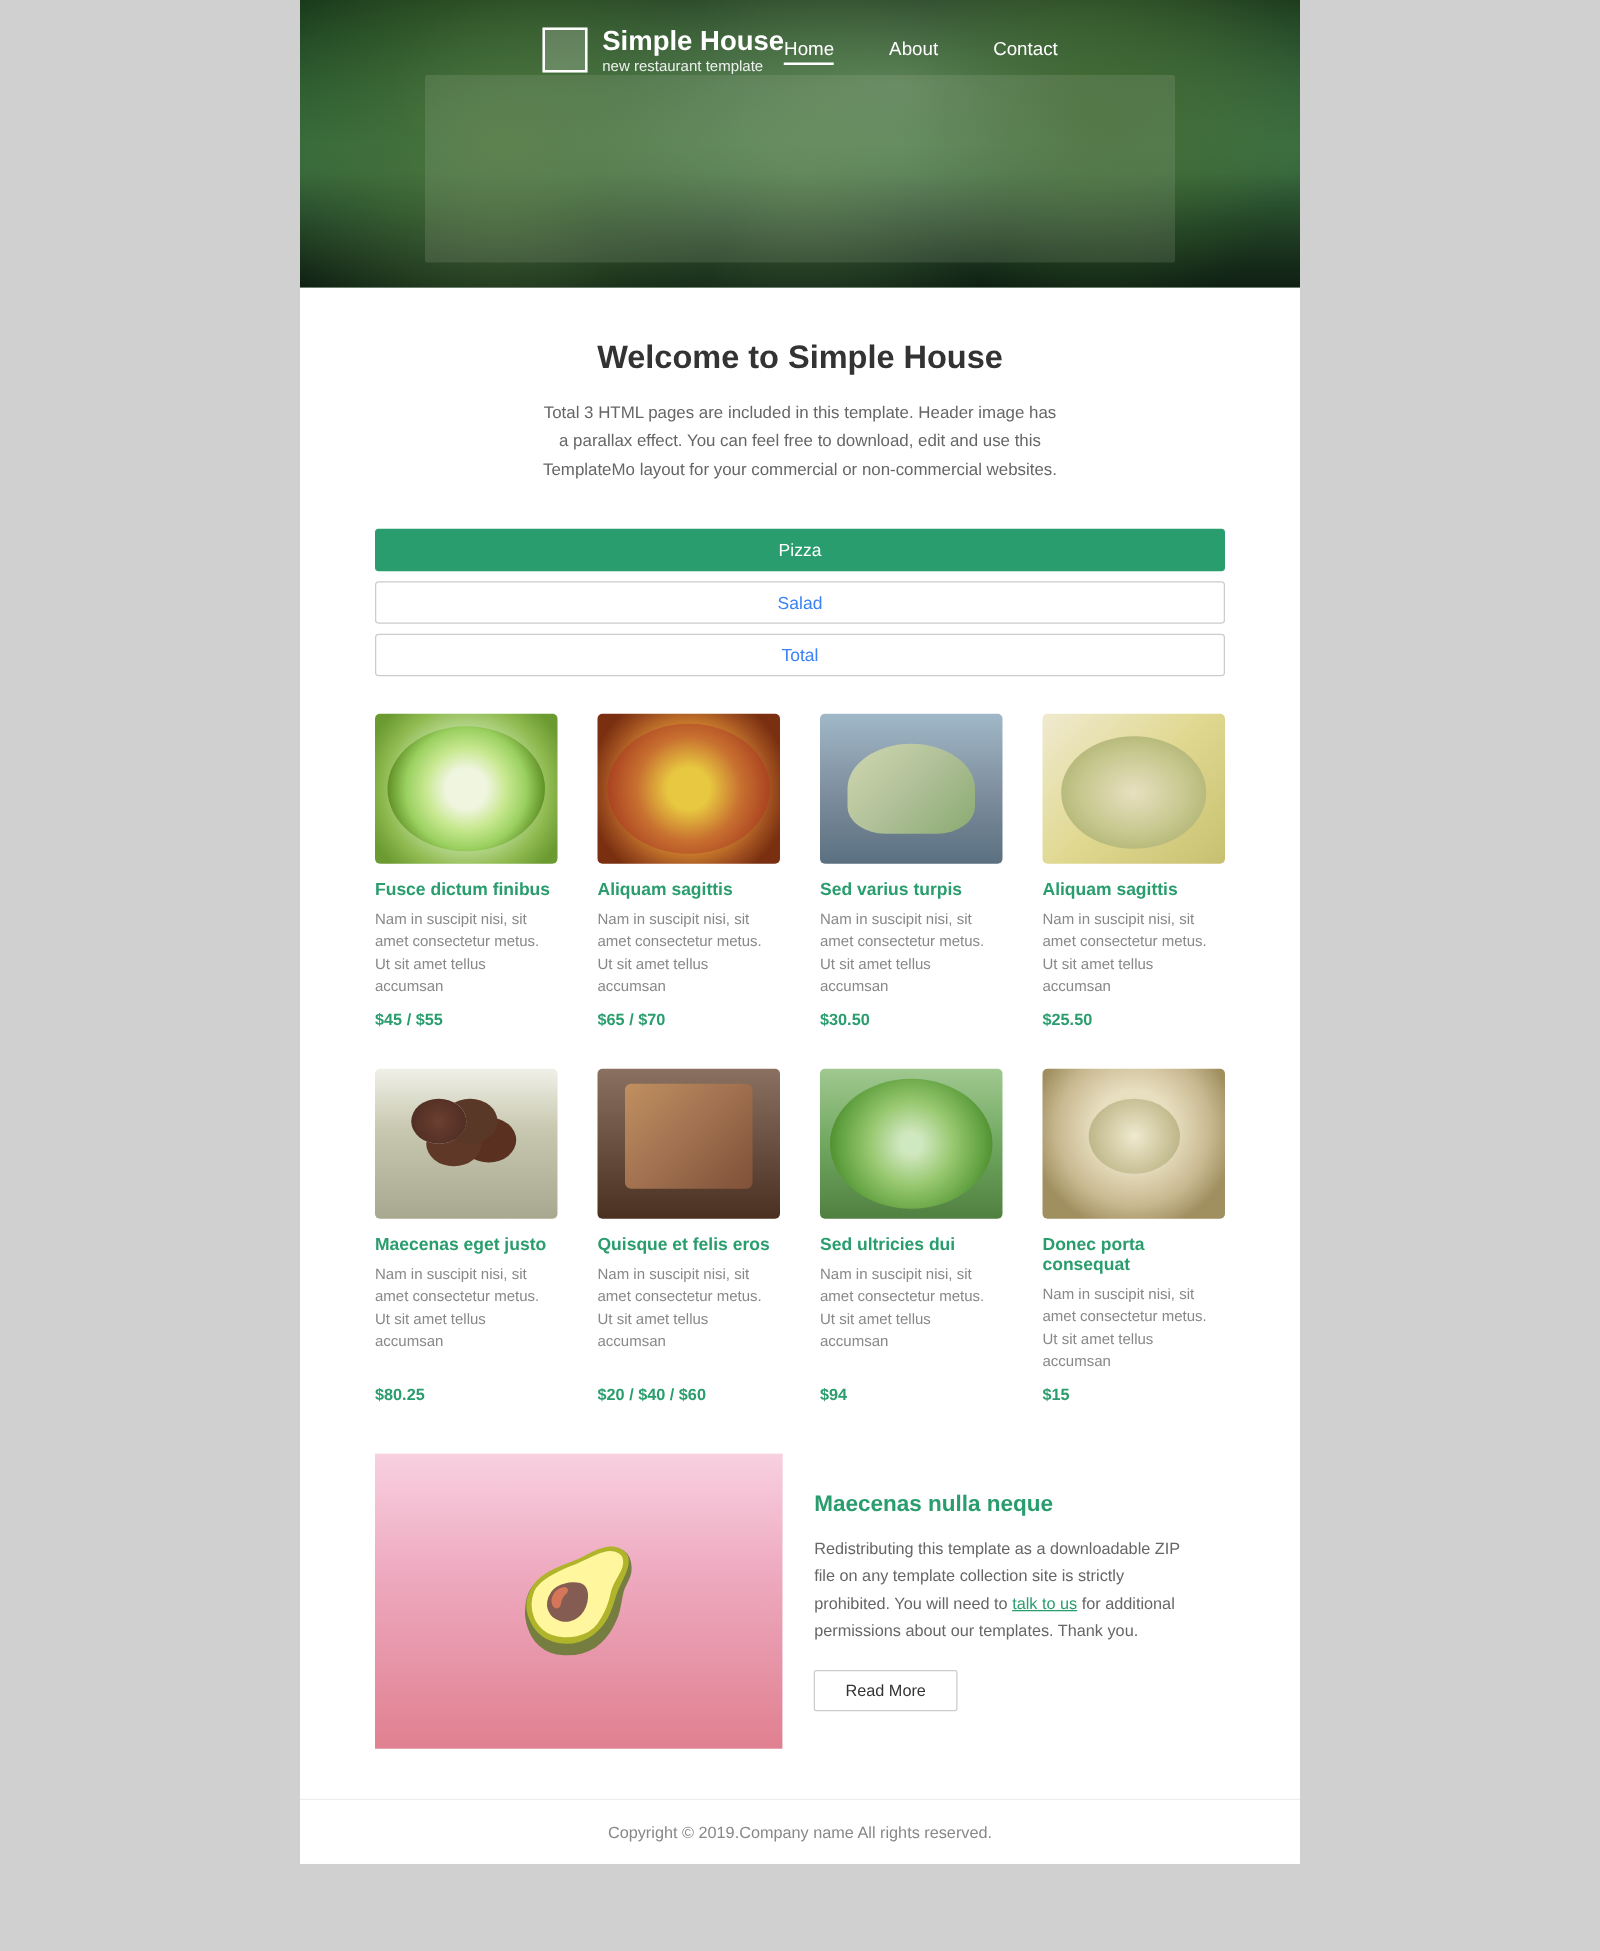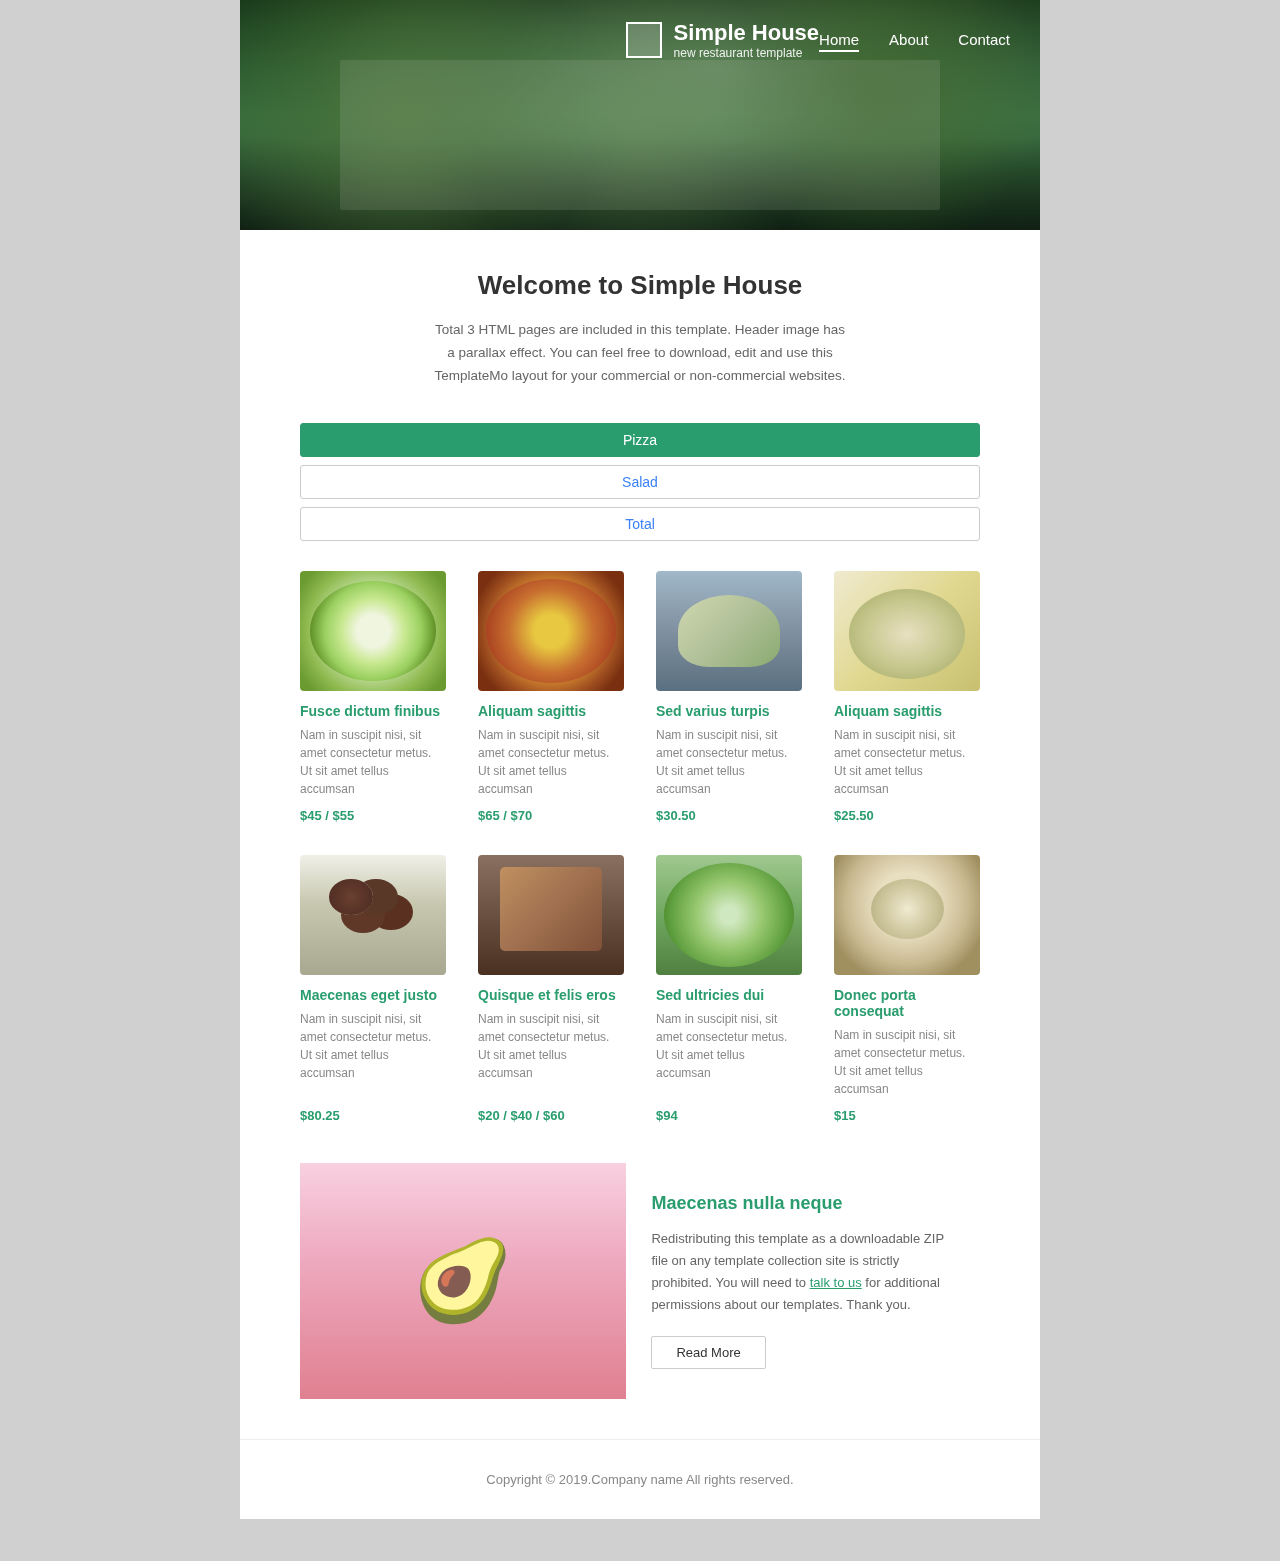--- a/index.html
+++ b/index.html
@@ -46,21 +46,21 @@
       bottom: 20px; left: 100px; right: 100px; top: 60px;
       background: rgba(200,200,190,0.15);
       border-radius: 2px;
     }
 
     .header-nav {
       position: relative;
       z-index: 10;
       display: flex;
       align-items: center;
-      justify-content: flex-end;
+      justify-content: center;
       padding: 20px 30px;
     }
     .brand {
       display: flex;
       align-items: center;
       gap: 12px;
     }
     .brand-logo {
       width: 36px;
       height: 36px;
@@ -75,21 +75,21 @@
       font-weight: bold;
       display: block;
     }
     .brand-tagline {
       font-size: 12px;
       opacity: 0.9;
       display: block;
     }
     .nav-links {
       display: flex;
-      gap: 30px;
+      gap: 44px;
       list-style: none;
     }
     .nav-links a {
       color: #fff;
       text-decoration: none;
       font-size: 15px;
     }
     .nav-links .active {
       border-bottom: 2px solid #fff;
       padding-bottom: 2px;
@@ -332,21 +332,21 @@
       font-size: 13px;
       cursor: pointer;
       text-decoration: none;
       border-radius: 2px;
     }
 
     
     .footer {
       background: #fff;
       text-align: center;
-      padding: 32px;
+      padding: 18px;
       font-size: 13px;
       color: #888;
       border-top: 1px solid #eee;
     }
   </style>
 </head>
 <body>
 
 <div class="page-wrapper">
 

